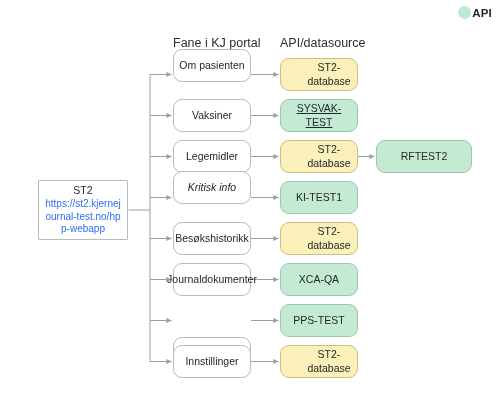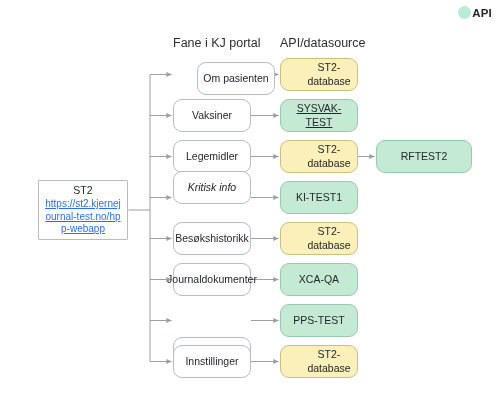--- a/index.html
+++ b/index.html
@@ -96,21 +96,20 @@
     border-radius: 1px;
   }
   #root-node .root-title {
     font-size: 10.5px;
     color: #23272b;
     margin-bottom: 1px;
   }
   #root-node .root-link {
     font-size: 10px;
     color: #2f6df6;
-    text-decoration: underline;
     word-break: break-all;
     line-height: 1.25;
     display: block;
     cursor: pointer;
   }
 
   
   .tab-node { left: 173px;  width: 78px; height: 33px; }
   .api-node { left: 280px;  width: 78px; height: 33px; }
   #rf-node  { left: 376px;  top: 140px; width: 96px; height: 33px; }
@@ -156,21 +155,21 @@
         <path d="M358,156.5 H374.5" marker-end="url(#arw)"></path>
       </g>
   </svg>
 
   <div class="node" id="root-node">
     <span class="root-title">ST2</span>
     <span class="root-link">https://st2.kjernejournal-test.no/hpp-webapp</span>
   </div>
 
   <div id="nodes">
-      <div class="node tab-node" style="top: 62px; margin-left: 24px;">Om pasienten</div>
+      <div class="node tab-node" style="top: 49px;">Om pasienten</div>
       <div class="node api-node yellow" style="top: 58px;">ST2- database</div>
       <div class="node tab-node" style="top: 99px;">Vaksiner</div>
       <div class="node api-node green" style="top: 99px; text-decoration: underline;">SYSVAK-TEST</div>
       <div class="node tab-node" style="top: 140px;">Legemidler</div>
       <div class="node api-node yellow" style="top: 140px;">ST2-database</div>
       <div class="node tab-node" style="top: 171px; font-style: italic;">Kritisk info</div>
       <div class="node api-node green" style="top: 181px;">KI-TEST1</div>
       <div class="node tab-node" style="top: 222px;">Besøkshistorikk</div>
       <div class="node api-node yellow" style="top: 222px;">ST2-database</div>
       <div class="node tab-node" style="top: 263px;">Journaldokumenter</div>

